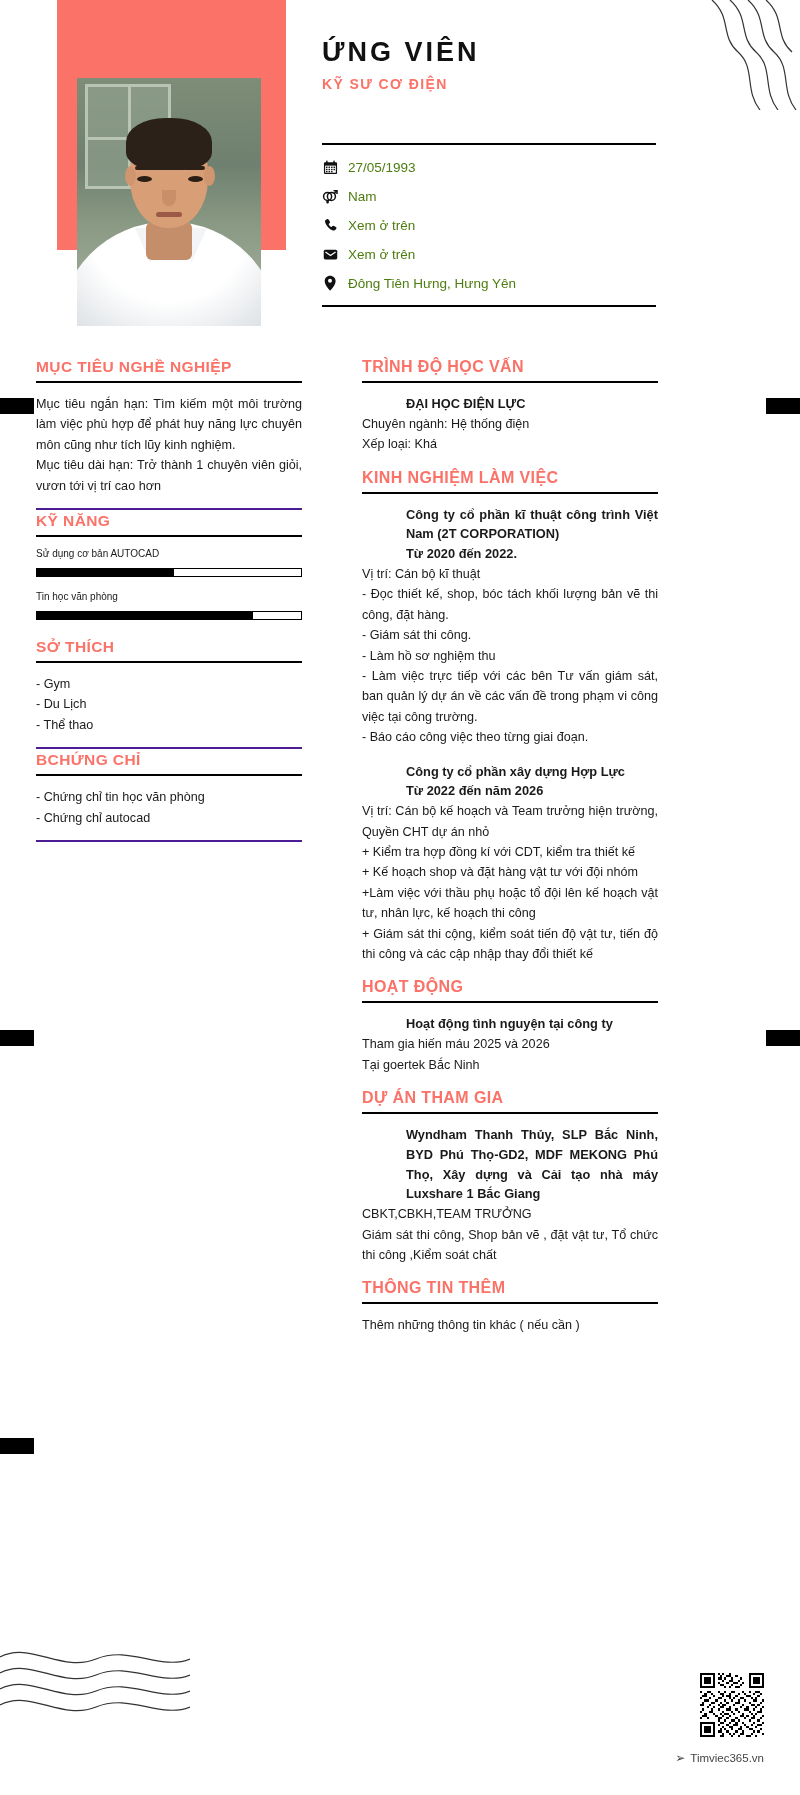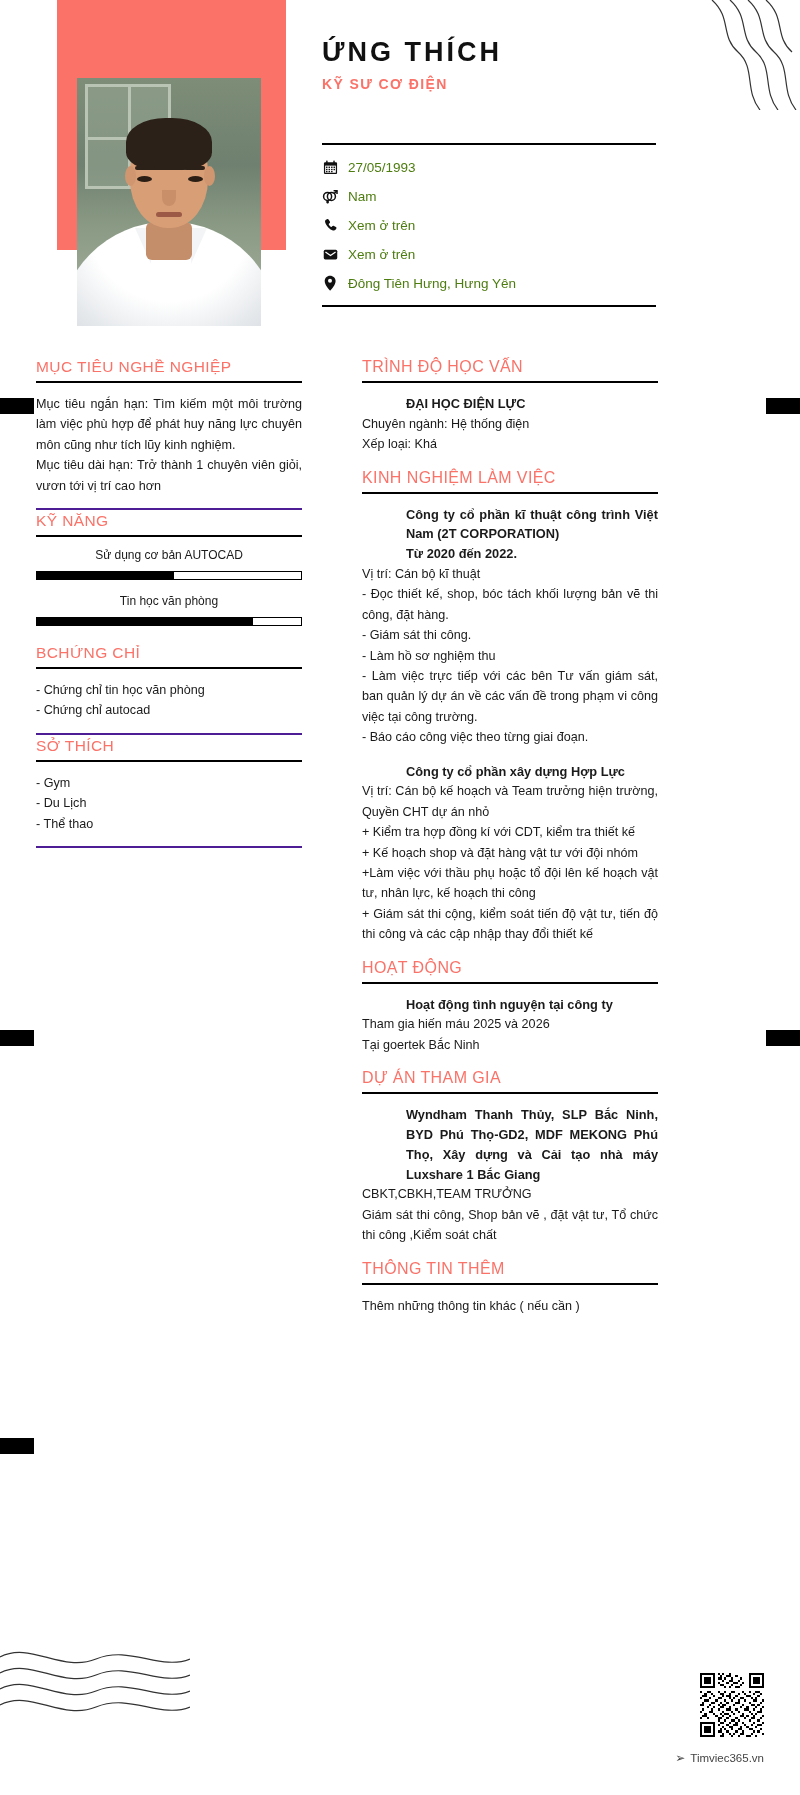--- a/index.html
+++ b/index.html
@@ -105,34 +105,34 @@
   
   .waves-tr { position:absolute; right:0; top:0; width:140px; height:110px; }
   .waves-bl { position:absolute; left:0; bottom:58px; width:190px; height:90px; }
 
   
   .col-left { position:absolute; left:36px; top:358px; width:266px; }
   .col-right { position:absolute; left:362px; top:358px; width:296px; }
 
   .sec { margin-bottom:2px; }
   .sec-title {
-    font-size:15.5px; font-weight:400; color:#fa7268; letter-spacing:.4px;
+    font-size:15.5px; font-weight:700; color:#fa7268; letter-spacing:.4px;
     padding-bottom:5px;
   }
   .sec-rule { height:2px; background:#000; }
   .sec-body { padding:11px 0 12px 0; }
   .sec-body.bordered { border-bottom:2px solid #4c1d95; }
 
   p.just { text-align:justify; font-size:12.6px; line-height:1.62; }
   p.ln   { font-size:12.6px; line-height:1.62; }
 
   
   .skill { margin-bottom:14px; }
   .skill:last-child { margin-bottom:4px; }
-  .skill-name { font-size:12px; margin-bottom:9px;text-align:center; }
+  .skill-name { font-size:10px; margin-bottom:9px; }
   .bar { height:9px; background:#ffffff; border:1.5px solid #000; position:relative; }
   .bar > i { position:absolute; left:0; top:0; bottom:0; background:#000; display:block; }
 
   .col-right .sec-title { font-size:16px; }
   .col-right .entry { margin-bottom:14px; }
   .col-right .entry:last-child { margin-bottom:0; }
   .col-right .e-head { font-size:12.8px; font-weight:700; line-height:1.55; text-align:justify;padding-left:44px; }
   .col-right .e-line { font-size:12.6px; line-height:1.62; text-align:justify; }
 
   
@@ -180,21 +180,21 @@
     <div class="ear-r"></div>
   <div class="brow-l"></div>
     <div class="brow-r"></div>
   <div class="eye-l"></div>
     <div class="eye-r"></div>
   <div class="nose"></div>
   <div class="mouth"></div>
 </div>
 
 <div class="header">
-  <div class="name">ỨNG THÍCH</div>
+  <div class="name">ỨNG VIÊN</div>
   <div class="job-title">KỸ SƯ CƠ ĐIỆN</div>
 </div>
 
 <div class="contact">
   <div class="rule-top"></div>
 
   <div class="c-row">
     <span class="c-ico">
       <svg width="15" height="15" viewBox="0 0 16 16">
           <rect x="1" y="2.5" width="14" height="12.5" rx="1.2" fill="#111"></rect>
@@ -288,35 +288,35 @@
       <div class="skill">
         <div class="skill-name">Tin học văn phòng</div>
         <div class="bar">
             <i id="sk1" style="width: 82%;"></i>
           </div>
       </div>
     </div>
   </section>
 
   <section class="sec">
-    <div class="sec-title">BCHỨNG CHỈ</div>
-    <div class="sec-rule"></div>
-    <div class="sec-body bordered">
-      <p class="ln"> - Chứng chỉ tin học văn phòng</p>
-      <p class="ln">- Chứng chỉ autocad</p>
-    </div>
-  </section>
-
-  <section class="sec">
     <div class="sec-title">SỞ THÍCH</div>
     <div class="sec-rule"></div>
     <div class="sec-body bordered">
       <p class="ln">- Gym</p>
       <p class="ln">- Du Lịch</p>
       <p class="ln">- Thể thao</p>
+    </div>
+  </section>
+
+  <section class="sec">
+    <div class="sec-title">BCHỨNG CHỈ</div>
+    <div class="sec-rule"></div>
+    <div class="sec-body bordered">
+      <p class="ln"> - Chứng chỉ tin học văn phòng</p>
+      <p class="ln">- Chứng chỉ autocad</p>
     </div>
   </section>
 
 </div>
 
 <div class="col-right">
 
   <section class="sec">
     <div class="sec-title">TRÌNH ĐỘ HỌC VẤN</div>
     <div class="sec-rule"></div>
@@ -338,20 +338,21 @@
         <p class="e-line">Vị trí: Cán bộ kĩ thuật</p>
         <p class="e-line"> - Đọc thiết kế, shop, bóc tách khối lượng bản vẽ thi công, đặt hàng.</p>
         <p class="e-line">- Giám sát thi công.</p>
         <p class="e-line">- Làm hồ sơ nghiệm thu</p>
         <p class="e-line">- Làm việc trực tiếp với các bên Tư vấn giám sát, ban quản lý dự án về các vấn đề trong phạm vi công việc tại công trường.</p>
         <p class="e-line">- Báo cáo công việc theo từng giai đoạn.</p>
       </div>
 
       <div class="entry">
         <p class="e-head">Công ty cổ phần xây dựng Hợp Lực</p>
+        <p class="e-head">Từ 2022 đến năm 2026</p>
         <p class="e-line">Vị trí: Cán bộ kế hoạch và Team trưởng hiện trường, Quyền CHT dự án nhỏ</p>
         <p class="e-line">+ Kiểm tra hợp đồng kí với CDT, kiểm tra thiết kế</p>
         <p class="e-line">+ Kế hoạch shop và đặt hàng vật tư với đội nhóm</p>
         <p class="e-line">+Làm việc với thầu phụ hoặc tổ đội lên kế hoạch vật tư, nhân lực, kế hoạch thi công</p>
         <p class="e-line">+ Giám sát thi cộng, kiểm soát tiến độ vật tư, tiến độ thi công và các cập nhập thay đổi thiết kế</p>
       </div>
 
     </div>
   </section>
 

